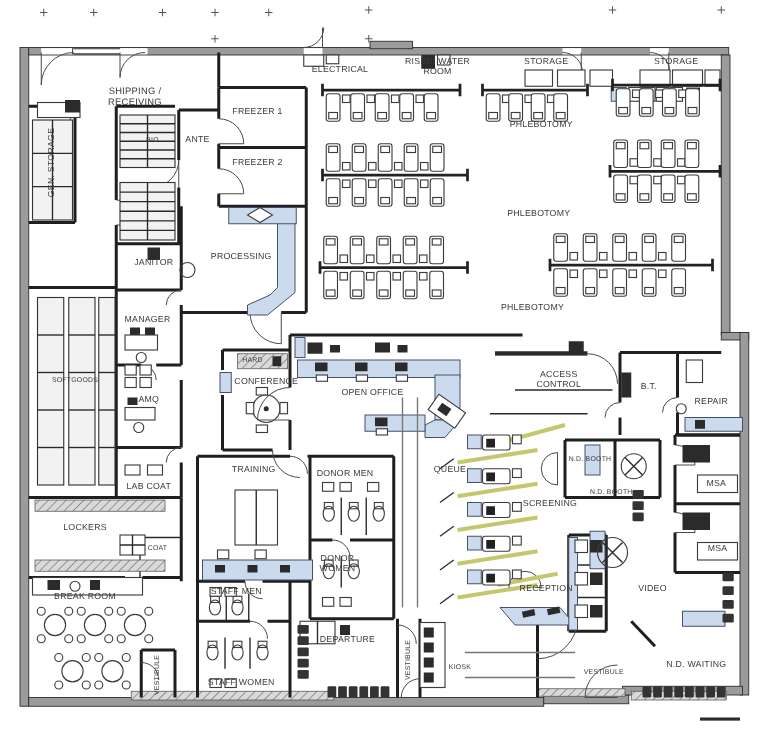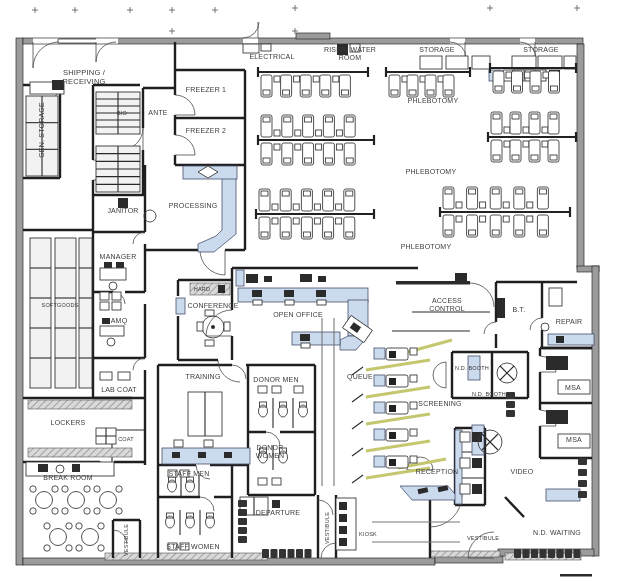--- a/index.html
+++ b/index.html
@@ -586,21 +586,21 @@
         <rect x="294" y="386" width="9" height="7" class="furn"></rect>
         <rect x="258" y="478" width="9" height="7" class="furn"></rect>
         <rect x="272" y="478" width="9" height="7" class="furn"></rect>
         <rect x="168" y="470" width="9" height="7" class="furn"></rect>
         <rect x="180" y="470" width="9" height="7" class="furn"></rect>
         <rect x="168" y="543" width="9" height="7" class="furn"></rect>
         <rect x="180" y="543" width="9" height="7" class="furn"></rect>
       </g>
 </svg>
 
-<div class="lbl b" style="left:84px;top:78px">SHIPPING /
+<div class="lbl b" style="left:108px;top:78px">SHIPPING /
 RECEIVING</div>
 <div class="lbl v" style="left:42px;top:130px">GEN. STORAGE</div>
 <div class="lbl s" style="left:122px;top:113px">BIO</div>
 <div class="lbl" style="left:158px;top:113px">ANTE</div>
 <div class="lbl" style="left:206px;top:90px">FREEZER 1</div>
 <div class="lbl" style="left:206px;top:131px">FREEZER 2</div>
 <div class="lbl" style="left:272px;top:57px">ELECTRICAL</div>
 <div class="lbl" style="left:350px;top:54px">RISER/ WATER
 ROOM</div>
 <div class="lbl" style="left:437px;top:50px">STORAGE</div>

